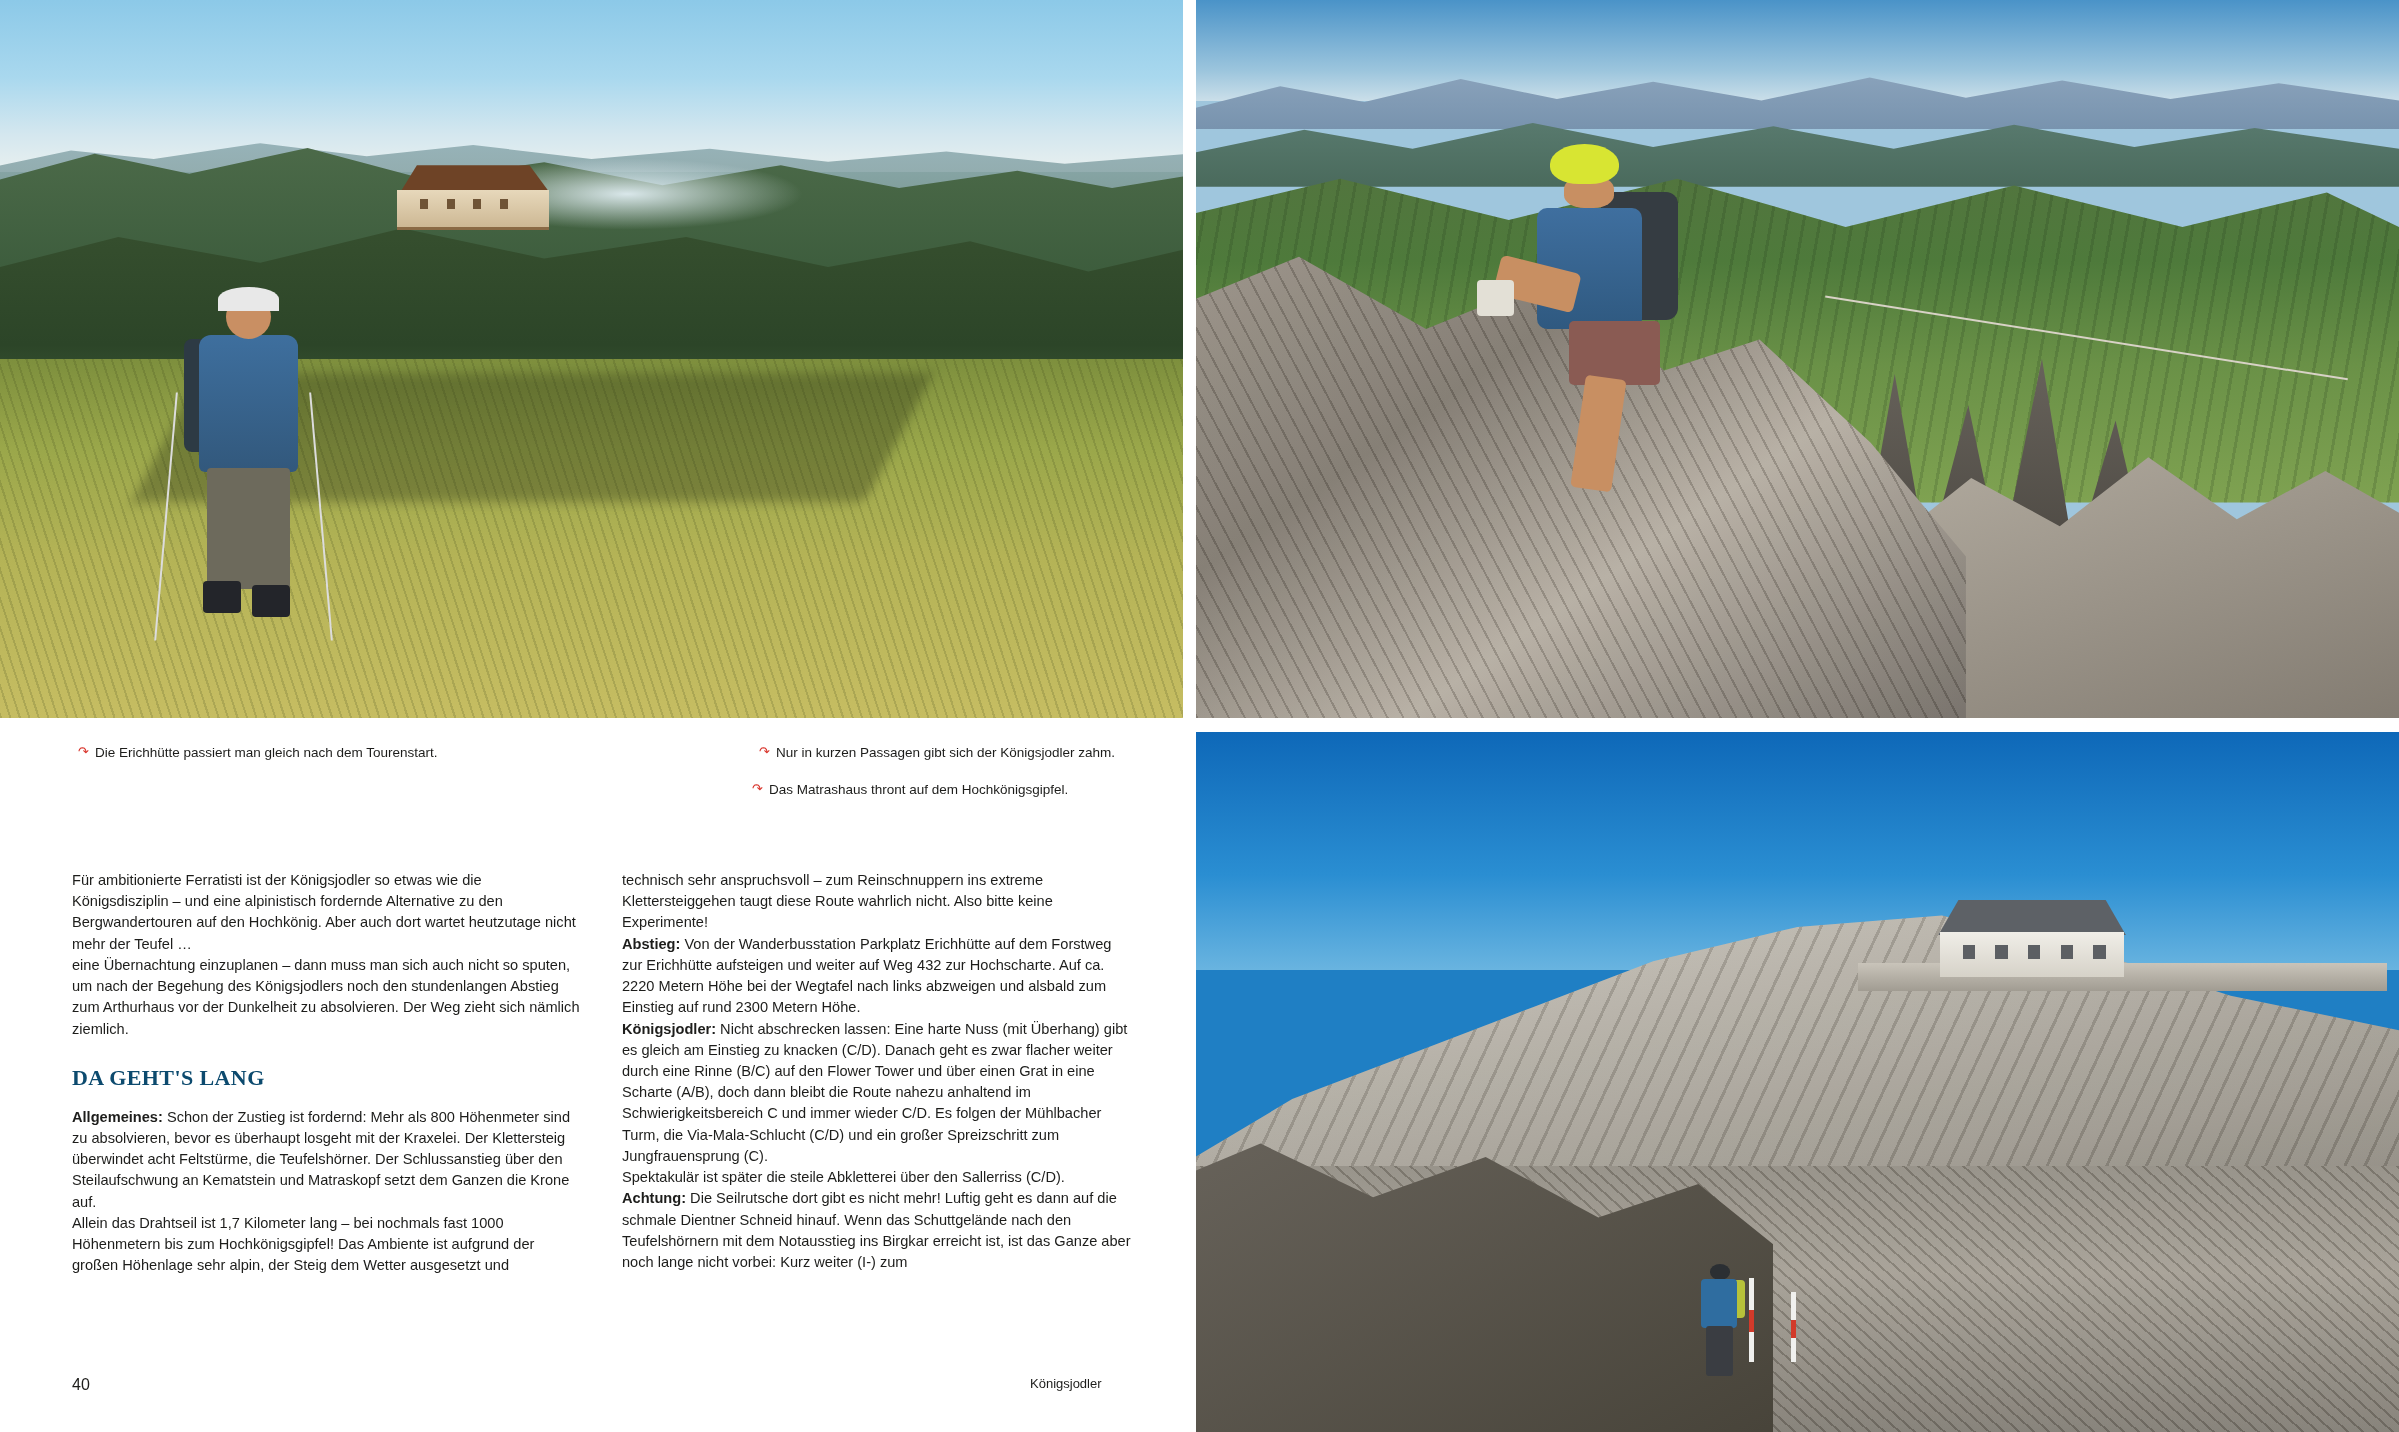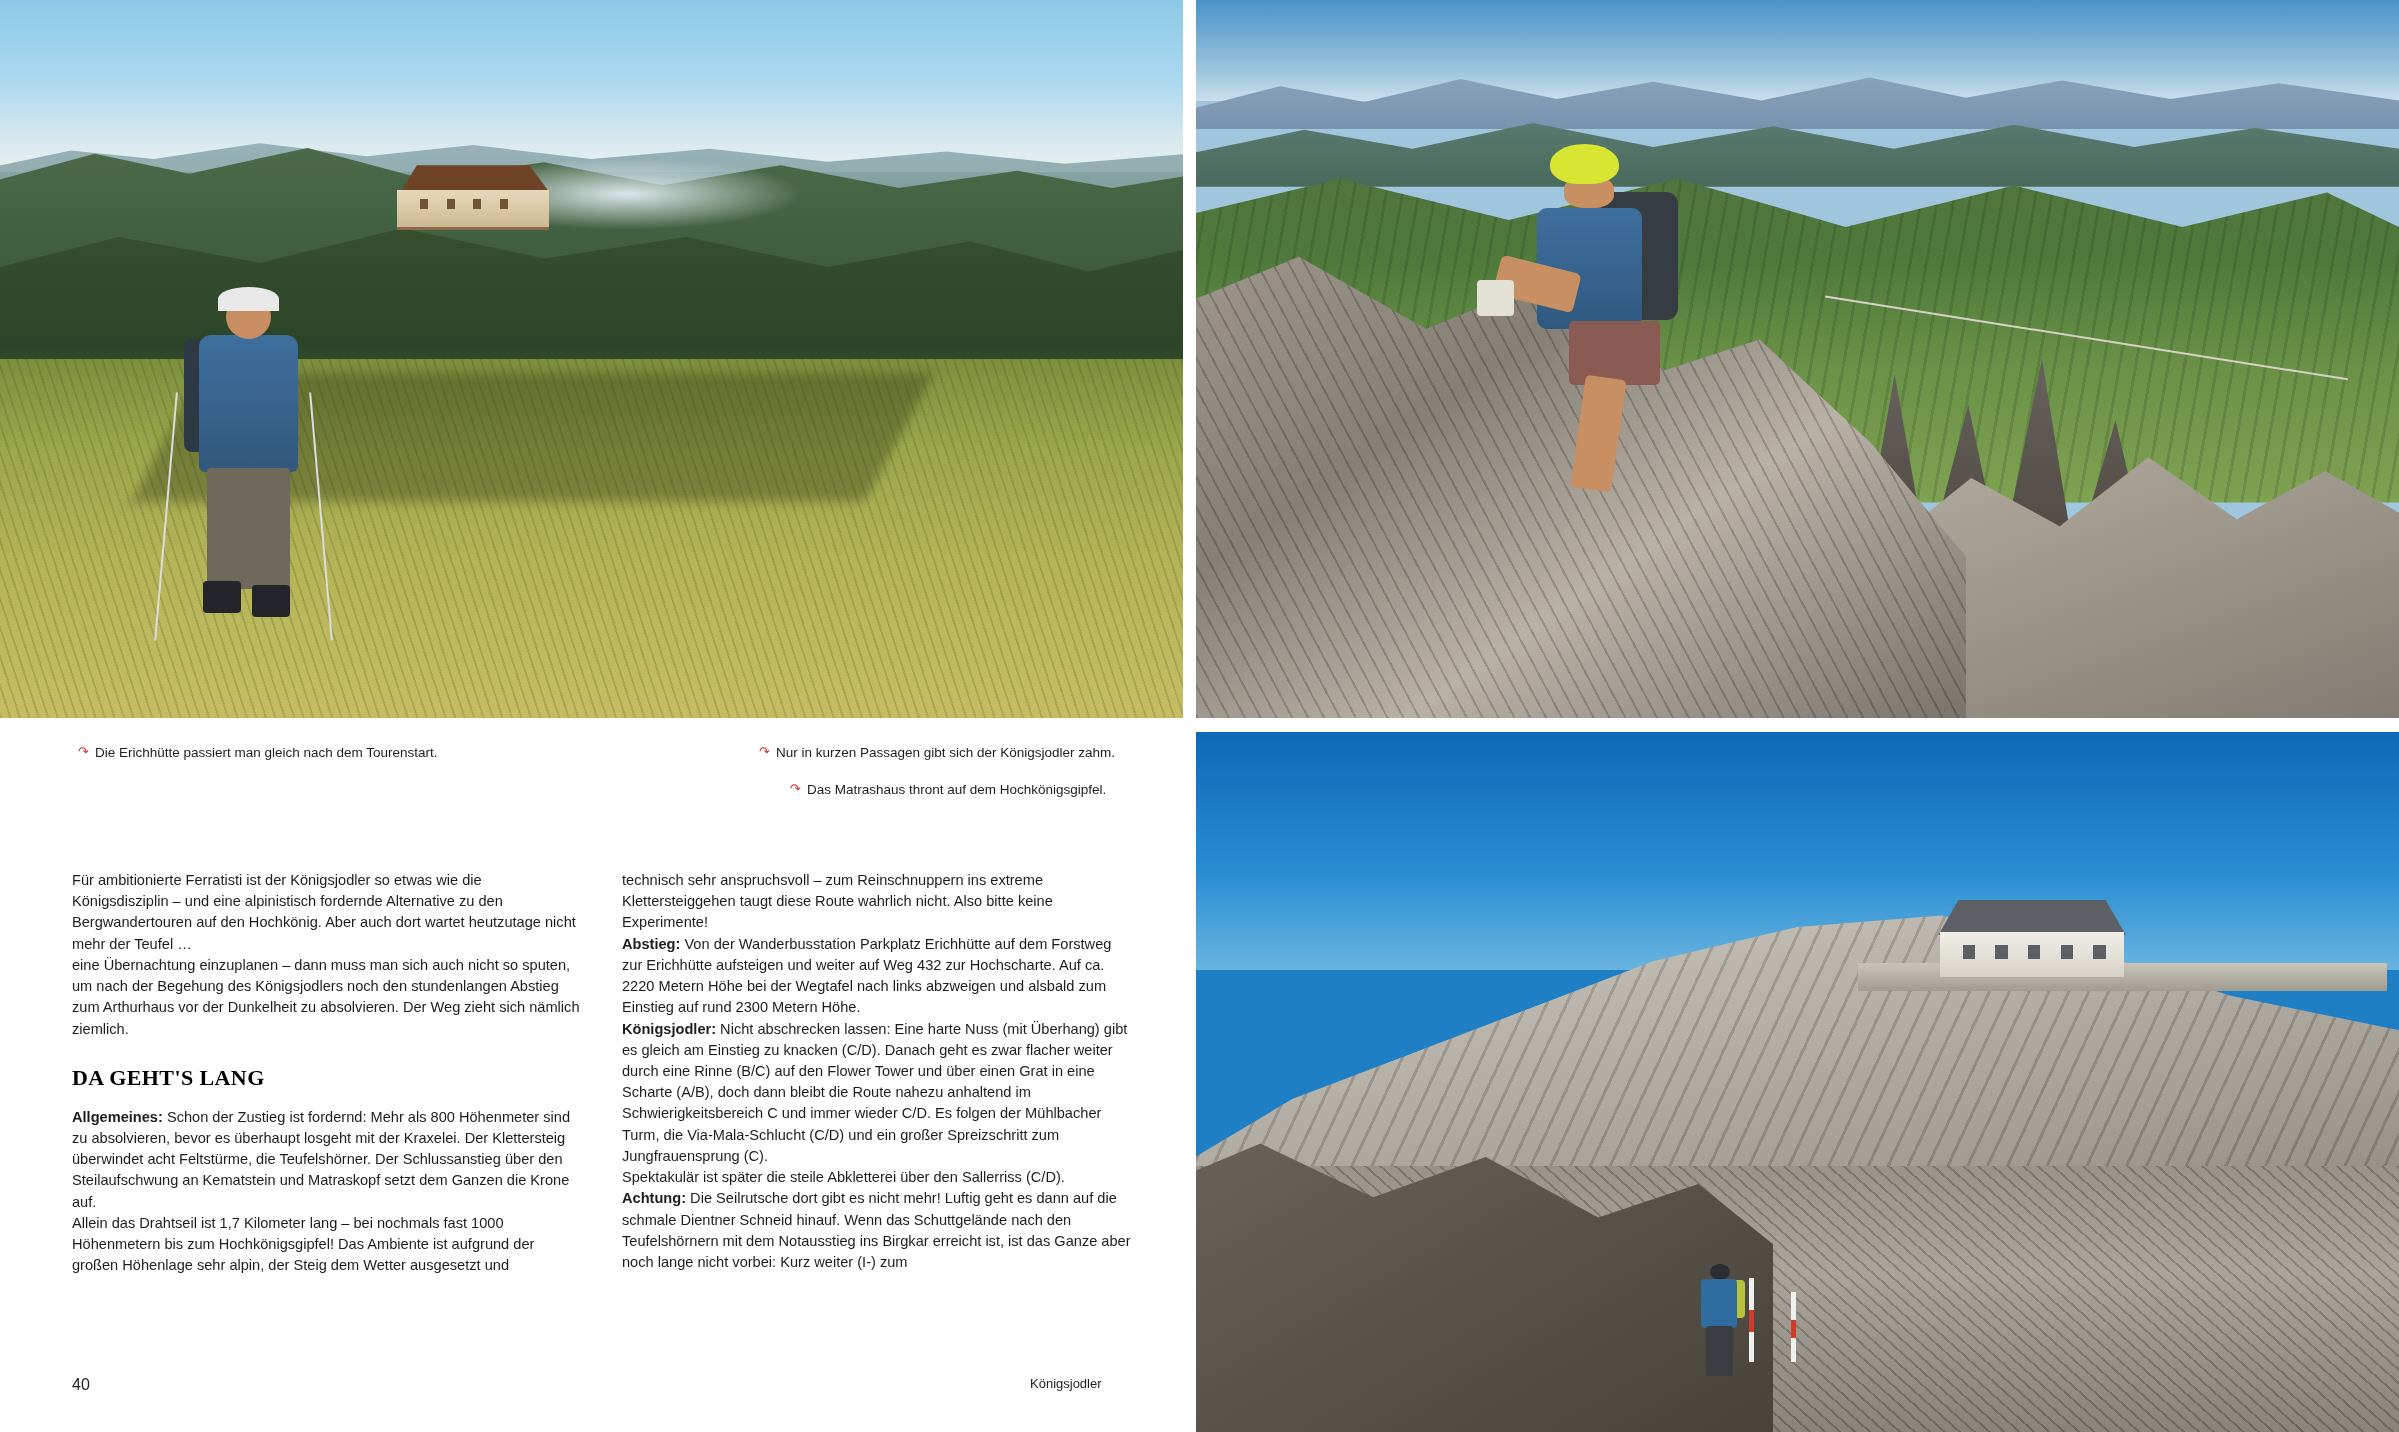--- a/index.html
+++ b/index.html
@@ -186,37 +186,37 @@
   }
   .cap-marker {
     color:#d9342b;
     font-size:13px;
     margin-right:6px;
     display:inline-block;
     transform: translateY(-1px);
   }
   .cap-1 { left:78px; top:9px; }
   .cap-2 { left:748px; top:9px;margin-left:11px; }
-  .cap-3 { left:790px; top:46px; }
+  .cap-3 { left:752px; top:46px; }
 
   
   .col {
     position:absolute;
     top:870px;
     width:510px;
     font-size:14.6px;
     line-height:1.455;
     color:#1d1d1b;
     text-align:left;
   }
   .col-left  { left:72px; }
   .col-right { left:622px; }
   .col p { margin:0; }
   .heading-red {
-    color:#000000;
+    color:#0c4a6e;
     font-family:"Liberation Serif", serif;
     font-weight:bold;
     font-size:22px;
     letter-spacing:.4px;
     margin:22px 0 13px 0;
   }
   .lead { font-weight:bold; }
 
   
   .folio {

